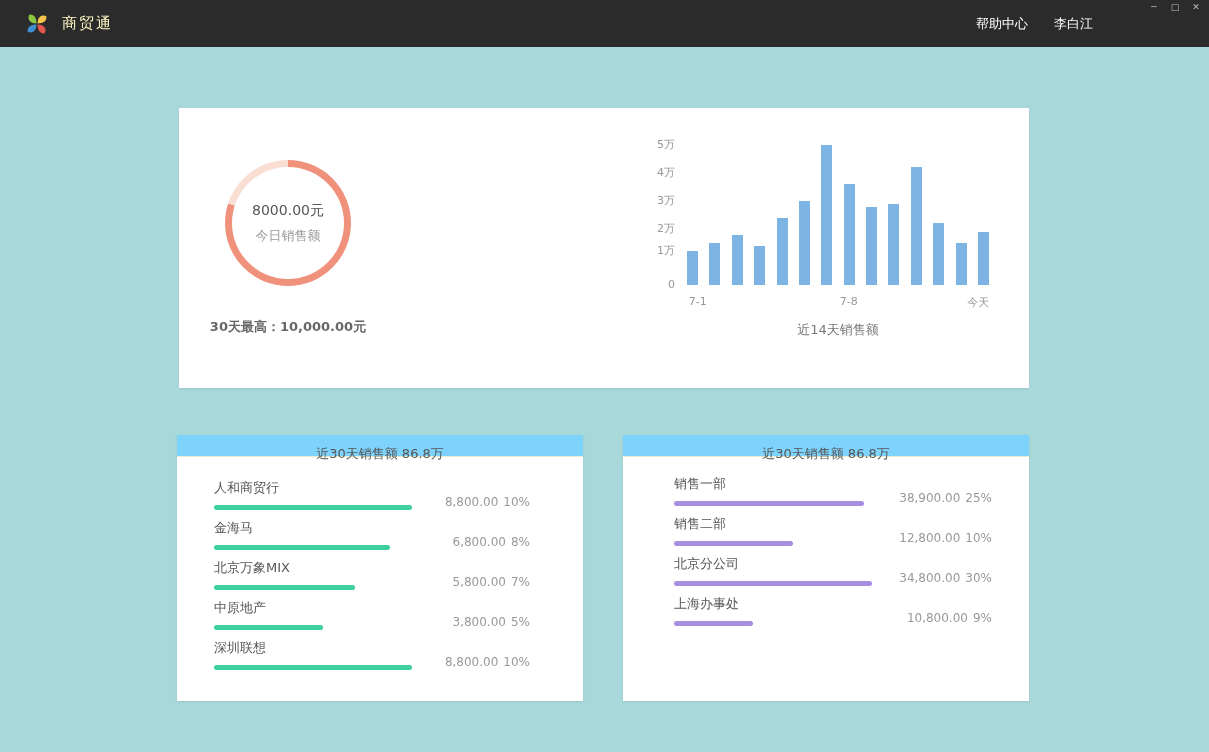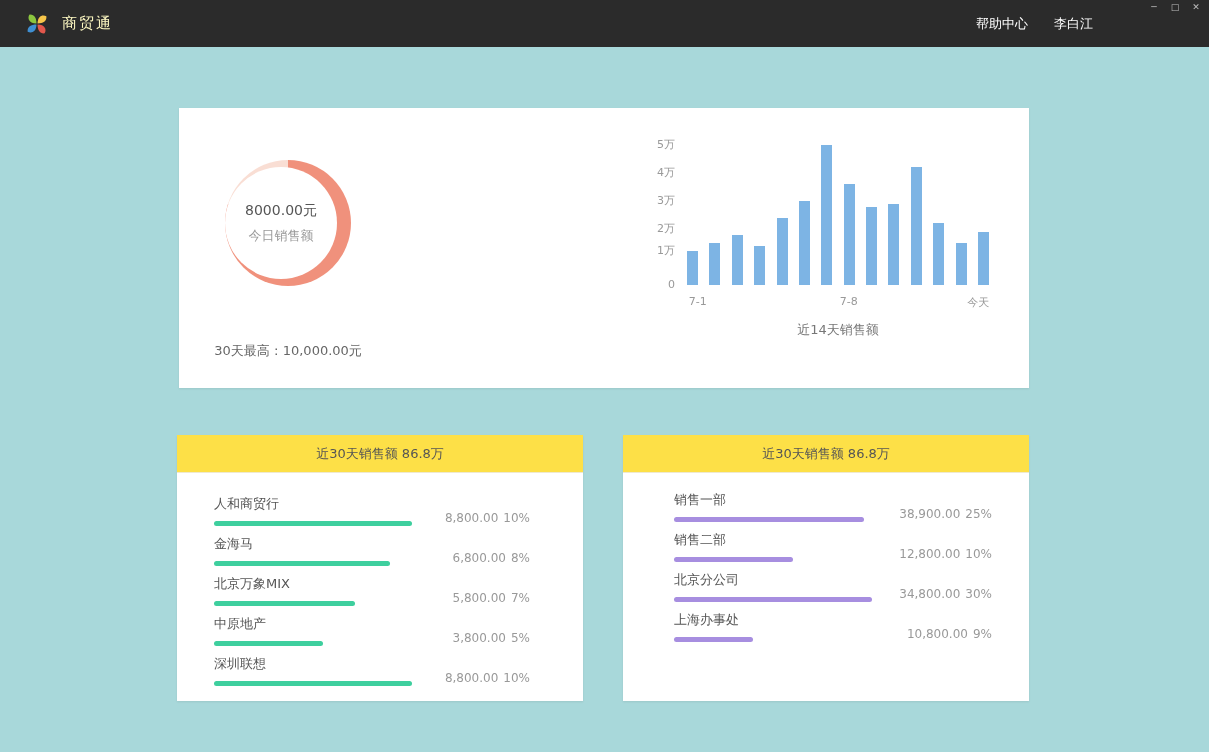--- a/index.html
+++ b/index.html
@@ -18,25 +18,25 @@
   .win-controls span { cursor:pointer; width:12px; text-align:center; }
 
   
   .card { position:absolute; background:#fff; box-shadow:0 1px 2px rgba(0,0,0,0.08); }
   .top-card { left:179px; top:108px; width:850px; height:280px; display:flex; }
 
   
   .donut-col { display:flex; flex-direction:column; align-items:center; padding-top:52px; }
   .donut-col.first { width:218px; }
   .donut-col.second { width:170px; }
-  .donut-ring { width:126px; height:126px; border-radius:50%; display:flex; align-items:center; justify-content:flex-start; }
+  .donut-ring { width:126px; height:126px; border-radius:50%; display:flex; align-items:center; justify-content:center; }
   .donut-inner { width:112px; height:112px; border-radius:50%; background:#fff; display:flex; flex-direction:column; align-items:center; justify-content:center; gap:7px; }
   .donut-value { font-size:14px; color:#555; }
   .donut-label { font-size:13px; color:#999; }
-  .donut-footer { margin-top:56px; font-size:13px; color:#666; white-space:nowrap; }
+  .donut-footer { margin-top:32px; font-size:13px; color:#666; white-space:nowrap;font-weight:bold; }
 
   
   .chart-col { margin-left:auto; width:400px; padding:37px 40px 8px 16px; }
   .plot-row { display:flex; height:140px; }
   .yticks { position:relative; width:30px; margin-right:12px; height:140px; }
   .yticks span { position:absolute; right:0; font-size:11px; color:#999; line-height:14px; }
   .yticks span:nth-child(1){ top:-7px; }
   .yticks span:nth-child(2){ top:21px; }
   .yticks span:nth-child(3){ top:49px; }
   .yticks span:nth-child(4){ top:77px; }
@@ -46,21 +46,21 @@
   .bars { display:flex; align-items:flex-end; justify-content:space-between; height:140px; width:100%; }
   .bars .bar { width:11px; }
   .xrow { position:absolute; top:150px; left:0; width:100%; height:16px; }
   .xrow span { position:absolute; transform:translateX(-50%); font-size:11px; color:#999; white-space:nowrap; }
   .chart-caption { margin-top:36px; padding-left:42px; text-align:center; font-size:13px; color:#777; }
 
   
   .panel { width:406px; height:266px; }
   .panel-left { left:177px; top:435px; }
   .panel-right { left:623px; top:435px; }
-  .panel-header { height:38px; line-height:38px; background:#fde047; border-bottom:1px solid #efe9cf; text-align:center; font-size:13px; color:#555; }
+  .panel-header { height:22px; line-height:38px; background:#7dd3fc; border-bottom:1px solid #efe9cf; text-align:center; font-size:13px; color:#555; }
   .panel-list { padding:22px 53px 0 37px; }
   .panel-right .panel-list { padding:18px 37px 0 51px; }
   .p-item { position:relative; height:40px; }
   .p-name { font-size:13px; color:#555; }
   .p-track { position:absolute; left:0; top:26px; width:198px; height:5px; }
   .p-bar { height:5px; border-radius:2.5px; }
   .p-right { position:absolute; right:0; top:16px; font-size:12px; color:#999; display:flex; gap:5px; }
 </style>
 </head>
 <body>

